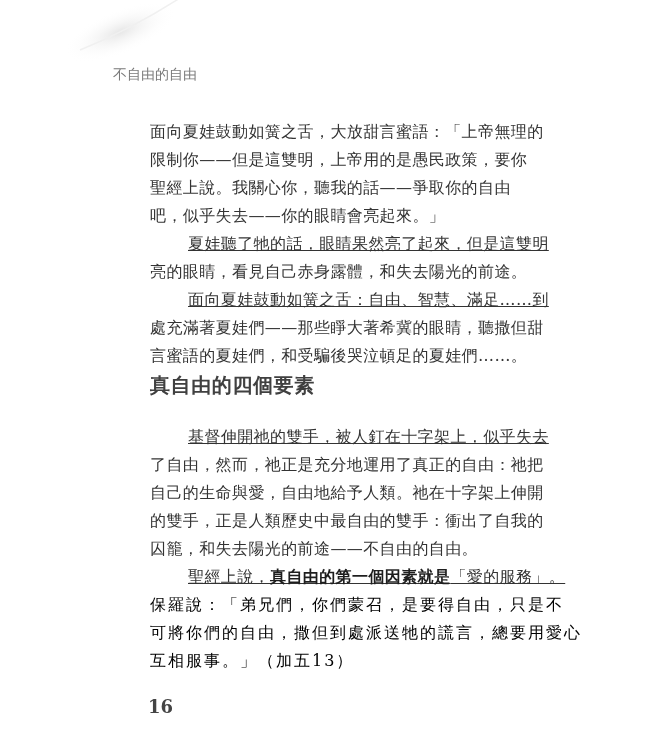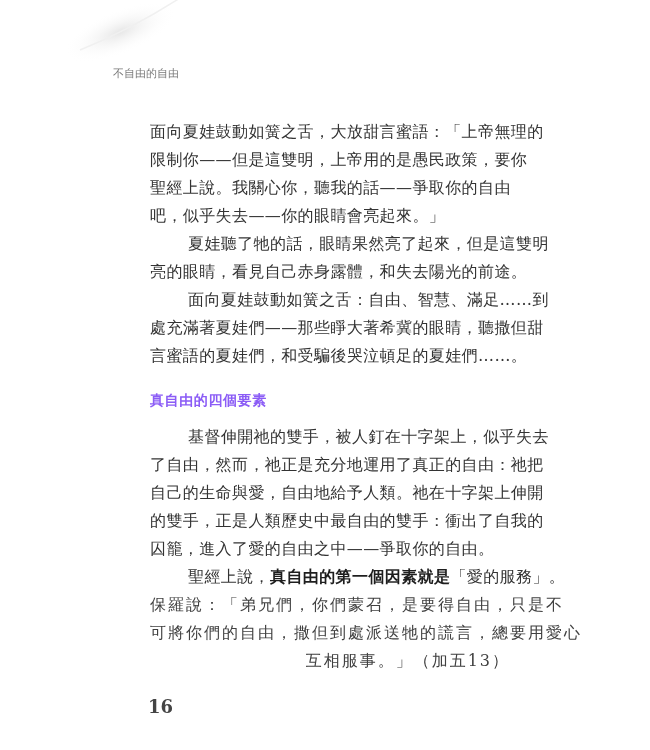--- a/index.html
+++ b/index.html
@@ -20,48 +20,48 @@
       left: 60px;
       top: -10px;
       width: 130px;
       height: 80px;
       pointer-events: none;
     }
     .running-header {
       position: absolute;
       left: 113px;
       top: 66px;
-      font-size: 11px;
+      font-size: 14px;
       color: #7a7a7a;
       letter-spacing: 0px;
       font-family: "DejaVu Serif", "Liberation Serif", serif;
     }
     .line {
       position: absolute;
       left: 150px;
       width: 360px;
       font-size: 16px;
       line-height: 22px;
       white-space: nowrap;
       color: #333;
       letter-spacing: 0.4px;
     }
-    .line.indent { padding-left: 38px; width: 322px; }
+    .line.indent { padding-left: 38px; width: 322px; text-decoration: underline; }
     .heading {
       position: absolute;
       left: 150px;
-      top: 392px;
-      font-size: 14px;
+      top: 372px;
+      font-size: 20px;
       font-weight: bold;
-      color: #8b5cf6;
+      color: #404040;
       letter-spacing: 0.6px;
       white-space: nowrap;
     }
     .bold { font-weight: bold; color: #1e1e1e; }
-    .quote-style { color: #404040; letter-spacing: 2px; text-align: right; }
+    .quote-style { color: #000000; letter-spacing: 2px; }
     .page-number {
       position: absolute;
       left: 148px;
       top: 696px;
       font-size: 18px;
       font-weight: bold;
       color: #444;
     }
   </style>
 </head>
@@ -91,21 +91,21 @@
 <div class="line indent" style="top:289px">面向夏娃鼓動如簧之舌：自由、智慧、滿足……到</div>
 <div class="line" style="top:317px">處充滿著夏娃們——那些睜大著希冀的眼睛，聽撒但甜</div>
 <div class="line" style="top:345px">言蜜語的夏娃們，和受騙後哭泣頓足的夏娃們……。</div>
 
 <div class="heading">真自由的四個要素</div>
 
 <div class="line indent" style="top:426px">基督伸開祂的雙手，被人釘在十字架上，似乎失去</div>
 <div class="line" style="top:454px">了自由，然而，祂正是充分地運用了真正的自由：祂把</div>
 <div class="line" style="top:482px">自己的生命與愛，自由地給予人類。祂在十字架上伸開</div>
 <div class="line" style="top:510px">的雙手，正是人類歷史中最自由的雙手：衝出了自我的</div>
-<div class="line" style="top:538px">囚籠，進入了愛的自由之中——爭取你的自由。</div>
+<div class="line" style="top:538px">囚籠，和失去陽光的前途——不自由的自由。</div>
 
 <div class="line indent" style="top:566px">
   <span>聖經上說，</span><span class="bold">真自由的第一個因素就是</span><span>「愛的服務」。</span>
 </div>
 <div class="line quote-style" style="top:594px">保羅說：「弟兄們，你們蒙召，是要得自由，只是不</div>
 <div class="line quote-style" style="top:622px">可將你們的自由，撒但到處派送牠的謊言，總要用愛心</div>
 <div class="line quote-style" style="top:650px">互相服事。」（加五13）</div>
 
 <div class="page-number">16</div>
 

